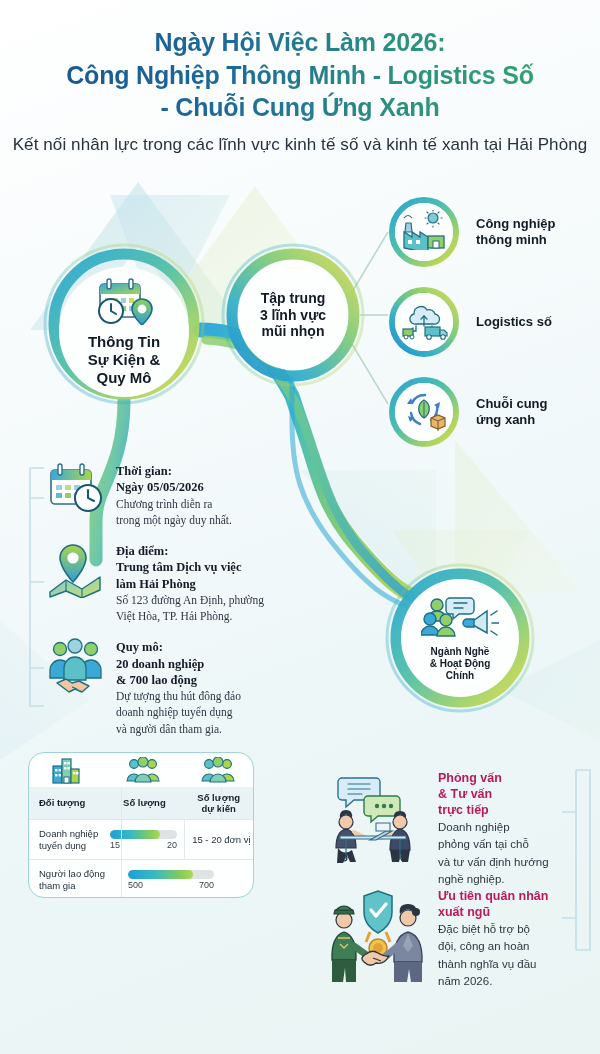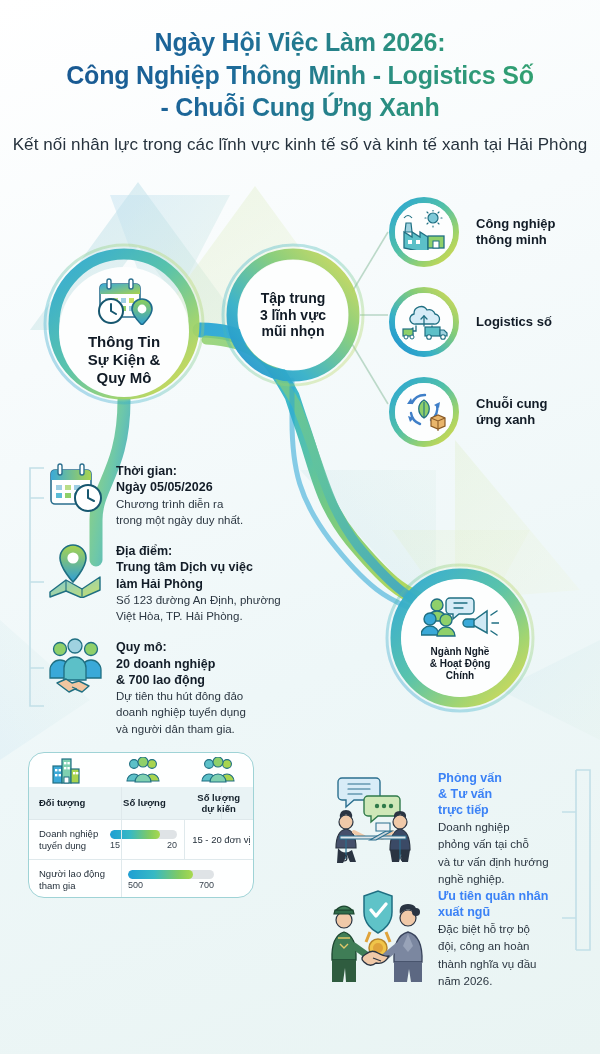--- a/index.html
+++ b/index.html
@@ -49,21 +49,21 @@
      display:flex;align-items:center;justify-content:center;}
   .bubble-label{position:absolute;left:88px;top:50%;transform:translateY(-50%);
      font-size:13px;font-weight:bold;color:#111b26;line-height:1.25;width:130px;}
 
   #bub-industry{left:388px;top:196px;}
   #bub-logistics{left:388px;top:286px;}
   #bub-supply{left:388px;top:376px;}
 
   
   .details{position:absolute;left:47px;top:462px;width:300px;z-index:4;}
-  .detail-item{display:flex;gap:11px;margin-bottom:14px;}
+  .detail-item{display:flex;gap:11px;margin-bottom:14px;font-family:Liberation Serif, serif;}
   .detail-icon{width:58px;height:58px;flex:0 0 58px;}
   .detail-text{padding-top:1px;}
   .d-head{font-size:12.5px;font-weight:bold;color:#121c27;line-height:1.30;}
   .d-body{font-size:11.5px;color:#2c3742;line-height:1.33;margin-top:1px;}
 
   
   .table-card{position:absolute;left:28px;top:752px;width:226px;height:146px;
     background:rgba(255,255,255,.93);border:1.4px solid #9fd3d6;border-radius:16px;
     z-index:4;overflow:hidden;}
   .tc-icons{display:flex;height:34px;}
@@ -85,21 +85,21 @@
   .bar-scale{display:flex;justify-content:space-between;width:100%;
     font-size:9px;color:#39444f;margin-top:1px;}
   .tc-divider{position:absolute;left:92px;top:34px;bottom:0;width:1px;background:#dfe9ec;}
   .tc-divider2{position:absolute;left:192px;top:34px;height:32px;width:1px;background:#dfe9ec;}
 
   
   .activity{position:absolute;display:flex;gap:10px;z-index:4;width:248px;}
   #act-interview{left:318px;top:770px;}
   #act-veteran{left:318px;top:888px;}
   .act-illus{width:110px;flex:0 0 110px;}
-  .a-head{font-size:12.5px;font-weight:bold;color:#3b82f6;line-height:1.28;}
+  .a-head{font-size:12.5px;font-weight:bold;color:#be185d;line-height:1.28;}
   .a-body{font-size:11.5px;color:#2c3742;line-height:1.33;margin-top:2px;}
 </style>
 </head>
 <body>
 
 <div class="stage">
 
   <svg class="bg-svg" viewBox="0 0 600 1054">
     <defs>
       <linearGradient id="gChevA" x1="0" y1="0" x2="1" y2="1">
@@ -419,21 +419,21 @@
             <path d="M34,32 a10,10 0 0 1 20,0 v8 h-20 z" fill="#3aa9d8" stroke="#1f6f82" stroke-width="1.3"></path>
             <path d="M17,30 a11,11 0 0 1 22,0 v12 h-22 z" fill="#5cc0c8" stroke="#1f6f82" stroke-width="1.3"></path>
             <path d="M10,45 l9,-4 l6,4 l7,-2 l10,5 l-7,6 l-7,-3 l-6,3 z" fill="#f2c6a0" stroke="#1f6f82" stroke-width="1.4" stroke-linejoin="round"></path>
             <path d="M25,49 l5,2" stroke="#1f6f82" stroke-width="1.1"></path>
           </svg>
         </div>
         <div class="detail-text">
           <div class="d-head">Quy mô:</div>
           <div class="d-head">20 doanh nghiệp</div>
           <div class="d-head">&amp; 700 lao động</div>
-          <div class="d-body">Dự tiên thu hút đông đảo</div>
+          <div class="d-body">Dự tượng thu hút đông đảo</div>
           <div class="d-body">doanh nghiệp tuyển dụng</div>
           <div class="d-body">và người dân tham gia.</div>
         </div>
       </div>
     </div>
 
     <div class="table-card">
       <div class="tc-icons">
         <div class="col1">
           <svg width="34" height="28" viewBox="0 0 34 28">

